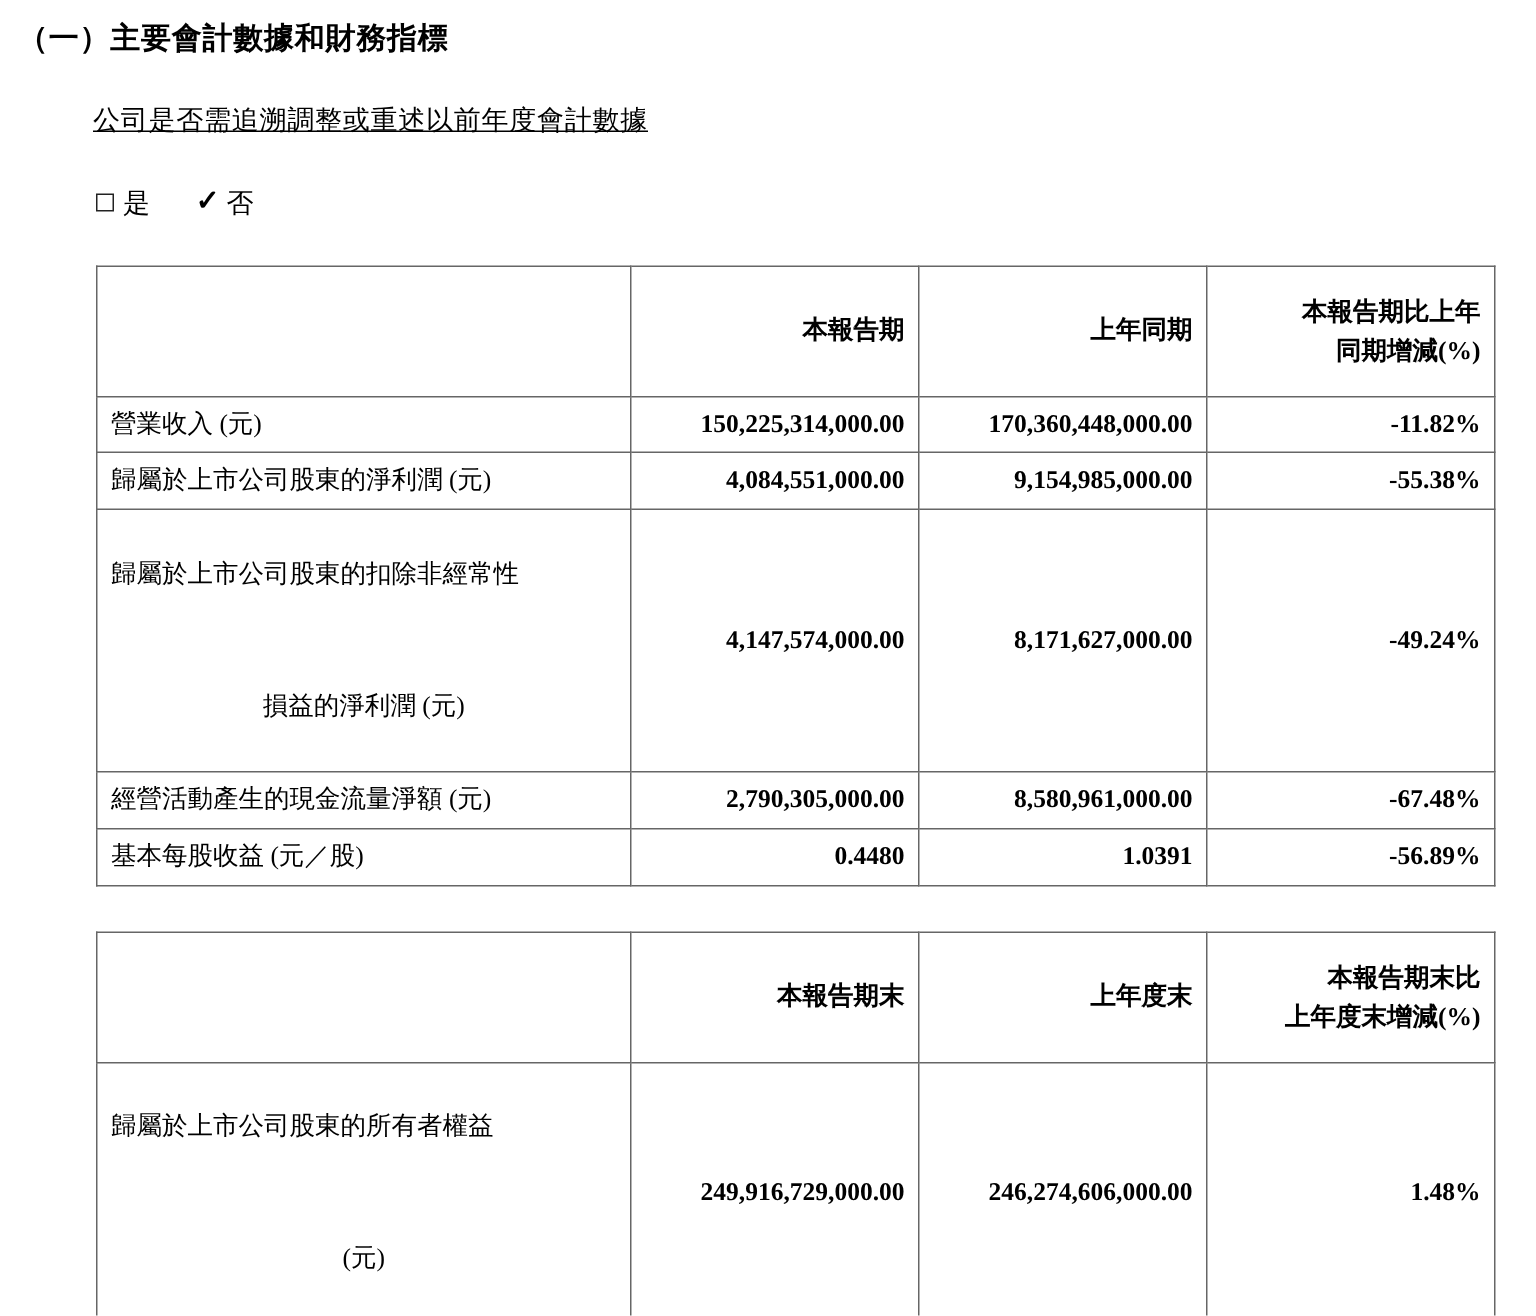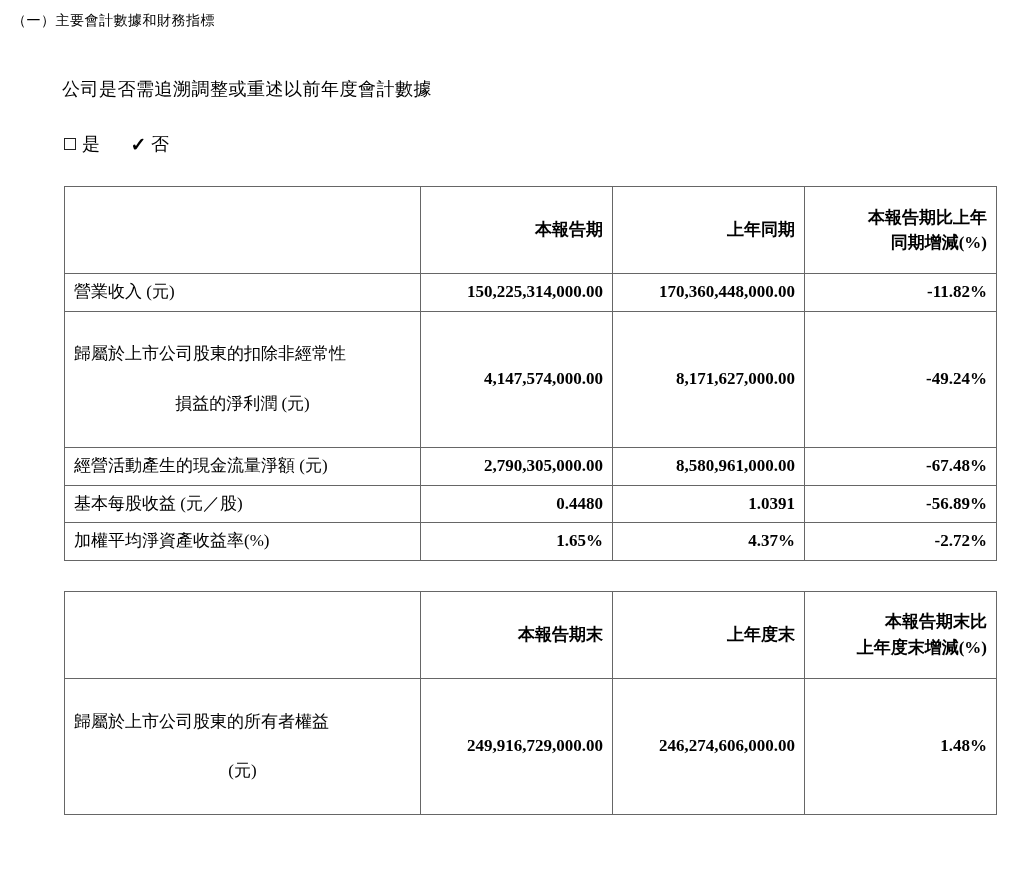--- a/index.html
+++ b/index.html
@@ -15,31 +15,32 @@
     overflow: hidden;
   }
   .page {
     position: relative;
     width: 1024px;
     height: 877px;
     box-sizing: border-box;
     padding: 0;
   }
   .section-heading {
-    font-size: 14px;
-    font-weight: normal;
+    font-size: 20px;
+    font-weight: bold;
     margin: 10px 0 0 12px;
     letter-spacing: 0.5px;
     line-height: 1.6;
   }
   .sub-question {
     font-size: 18px;
-    margin: 43px 0 0 62px;
+    margin: 24px 0 0 62px;
     line-height: 1.6;
     letter-spacing: 0.5px;
+    text-decoration: underline;
   }
   .choice-row {
     display: flex;
     align-items: center;
     margin: 28px 0 0 64px;
     font-size: 18px;
     letter-spacing: 0.5px;
   }
   .choice {
     display: flex;
@@ -97,20 +98,21 @@
   td.val {
     text-align: right;
     font-weight: bold;
   }
   .lbl-wrap-2 {
     display: block;
   }
   .lbl-second {
     display: block;
     text-align: center;
+    margin-top: 39px;
   }
 </style>
 </head>
 <body>
 
 <div class="page">
 
   <div class="section-heading">（一）主要會計數據和財務指標</div>
 
   <div class="sub-question">公司是否需追溯調整或重述以前年度會計數據</div>
@@ -143,45 +145,45 @@
           <span style="display:block">同期增減(%)</span>
         </td>
       </tr>
       <tr>
         <td class="lbl">營業收入 (元)</td>
         <td class="val">150,225,314,000.00</td>
         <td class="val">170,360,448,000.00</td>
         <td class="val">-11.82%</td>
       </tr>
       <tr>
+        <td class="lbl">歸屬於上市公司股東的淨利潤 (元)</td>
+        <td class="val">4,084,551,000.00</td>
+        <td class="val">9,154,985,000.00</td>
+        <td class="val">-55.38%</td>
+      </tr>
+      <tr>
         <td class="lbl">
           <span class="lbl-wrap-2">歸屬於上市公司股東的扣除非經常性</span>
           <span class="lbl-second">損益的淨利潤 (元)</span>
         </td>
         <td class="val">4,147,574,000.00</td>
         <td class="val">8,171,627,000.00</td>
         <td class="val">-49.24%</td>
       </tr>
       <tr>
         <td class="lbl">經營活動產生的現金流量淨額 (元)</td>
         <td class="val">2,790,305,000.00</td>
         <td class="val">8,580,961,000.00</td>
         <td class="val">-67.48%</td>
       </tr>
       <tr>
         <td class="lbl">基本每股收益 (元／股)</td>
         <td class="val">0.4480</td>
         <td class="val">1.0391</td>
         <td class="val">-56.89%</td>
-      </tr>
-      <tr>
-        <td class="lbl">加權平均淨資產收益率(%)</td>
-        <td class="val">1.65%</td>
-        <td class="val">4.37%</td>
-        <td class="val">-2.72%</td>
       </tr>
     </tbody>
   </table>
 
   <table class="fin t2">
     <colgroup>
       <col class="col-label">
         <col class="col-num">
         <col class="col-num2">
         <col class="col-pct">

